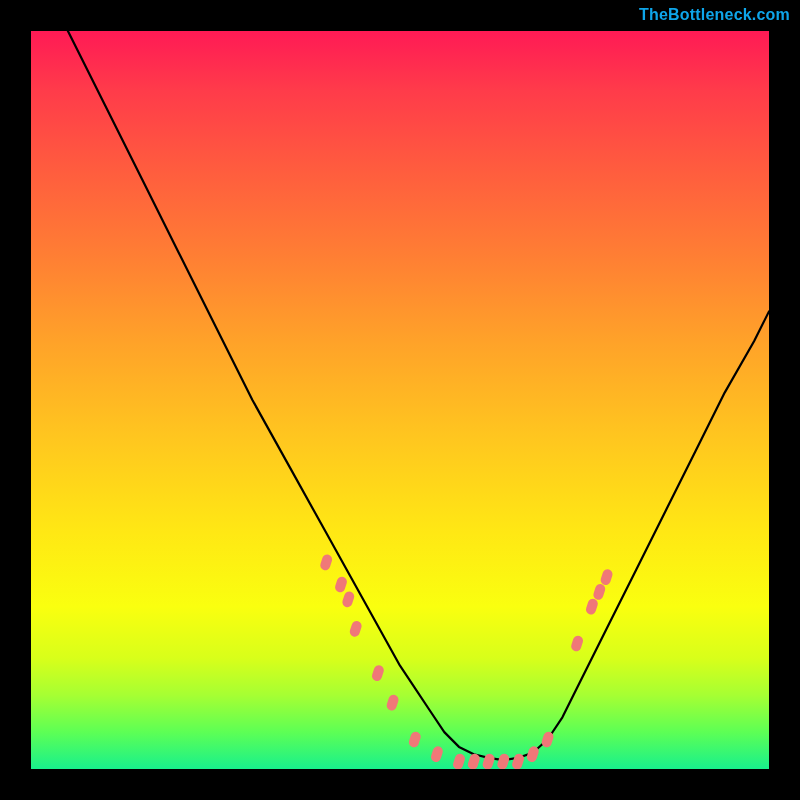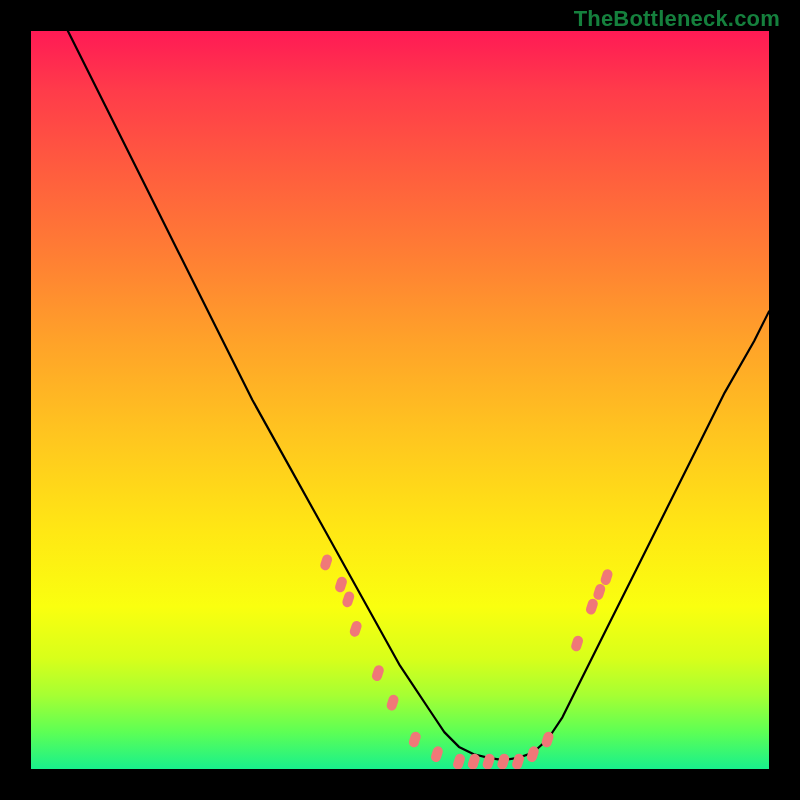--- a/index.html
+++ b/index.html
@@ -34,25 +34,25 @@
       #ffe814 68%,
       #faff0f 78%,
       #d8ff1a 85%,
       #a6ff33 90%,
       #5dff55 95%,
       #18f08c 100%);
   }
   .watermark {
     position: absolute;
     top: 6px;
-    right: 20px;
+    right: 10px;
     font-family: Arial, Helvetica, sans-serif;
-    font-size: 22px;
+    font-size: 16px;
     font-weight: bold;
-    color: #15803d;
+    color: #0ea5e9;
     letter-spacing: 0.2px;
     user-select: none;
   }
   svg.curve {
     position: absolute;
     left: 0;
     top: 0;
     width: 738px;
     height: 738px;
   }

